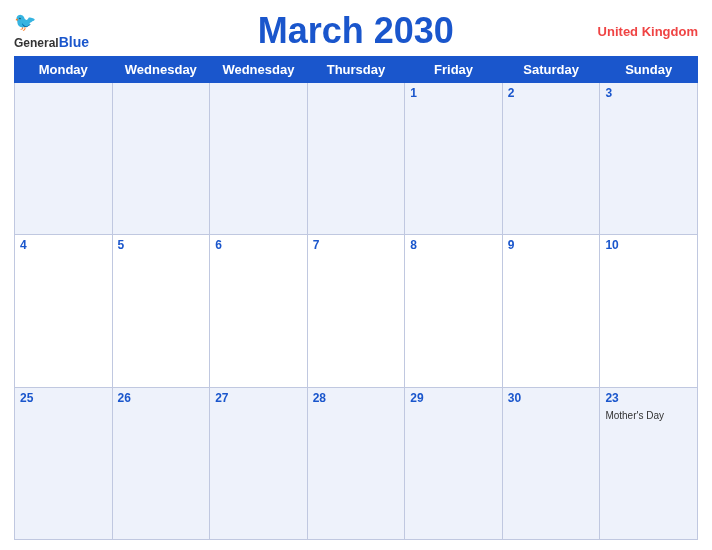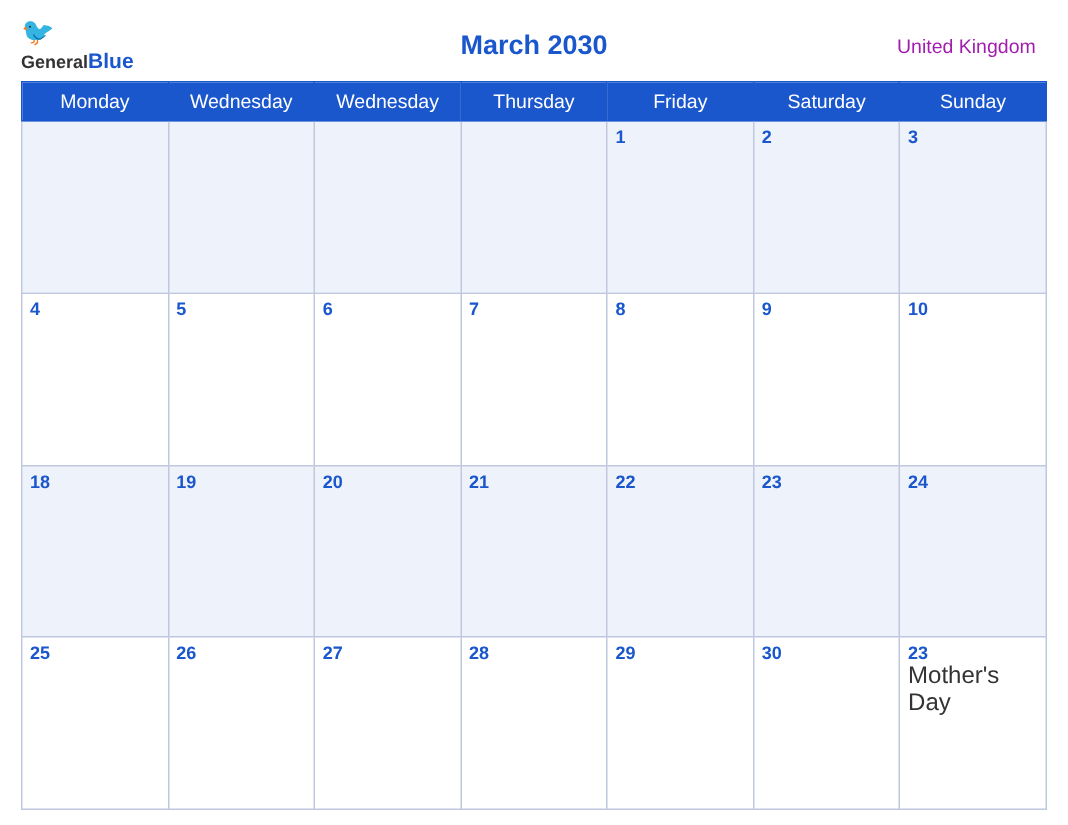--- a/index.html
+++ b/index.html
@@ -33,66 +33,67 @@
       color: #1a56cc;
       line-height: 1;
     }
 
     .logo-bird {
       color: #1a56cc;
       font-size: 18px;
     }
 
     .calendar-title {
-      font-size: 18px;
+      font-size: 36px;
       font-weight: bold;
       color: #1a56cc;
       text-align: center;
       flex: 1;
     }
 
     .country-label {
       font-size: 13px;
-      color: #a21caf;
+      color: #ef4444;
       text-align: left;
       min-width: 100px;
+      font-weight: bold;
     }
 
     .calendar-table {
       width: 100%;
       border-collapse: collapse;
       flex: 1;
     }
 
     .calendar-table thead tr th {
       background-color: #1a56cc;
       color: #fff;
       font-size: 13px;
-      font-weight: normal;
+      font-weight: bold;
       padding: 5px 0;
       border: 1px solid #1a56cc;
     }
 
     .calendar-table tbody tr td {
       border: 1px solid #c0c8e0;
       vertical-align: top;
       padding: 3px 5px;
       width: calc(100% / 7);
       height: 72px;
     }
 
     .day-number {
       font-size: 12px;
       font-weight: bold;
       color: #1a56cc;
       display: block;
     }
 
     .day-event {
-      font-size: 16px;
+      font-size: 10px;
       color: #333;
       margin-top: 2px;
     }
 
     .calendar-table tbody tr:nth-child(odd) td {
       background-color: #eef2fb;
     }
     .calendar-table tbody tr:nth-child(even) td {
       background-color: #ffffff;
     }
@@ -174,43 +175,20 @@
         </td>
         <td>
           <span class="day-number">9</span>
         </td>
         <td>
           <span class="day-number">10</span>
         </td>
       </tr>
       <tr>
         <td>
-          <span class="day-number">18</span>
-        </td>
-        <td>
-          <span class="day-number">19</span>
-        </td>
-        <td>
-          <span class="day-number">20</span>
-        </td>
-        <td>
-          <span class="day-number">21</span>
-        </td>
-        <td>
-          <span class="day-number">22</span>
-        </td>
-        <td>
-          <span class="day-number">23</span>
-        </td>
-        <td>
-          <span class="day-number">24</span>
-        </td>
-      </tr>
-      <tr>
-        <td>
           <span class="day-number">25</span>
         </td>
         <td>
           <span class="day-number">26</span>
         </td>
         <td>
           <span class="day-number">27</span>
         </td>
         <td>
           <span class="day-number">28</span>

